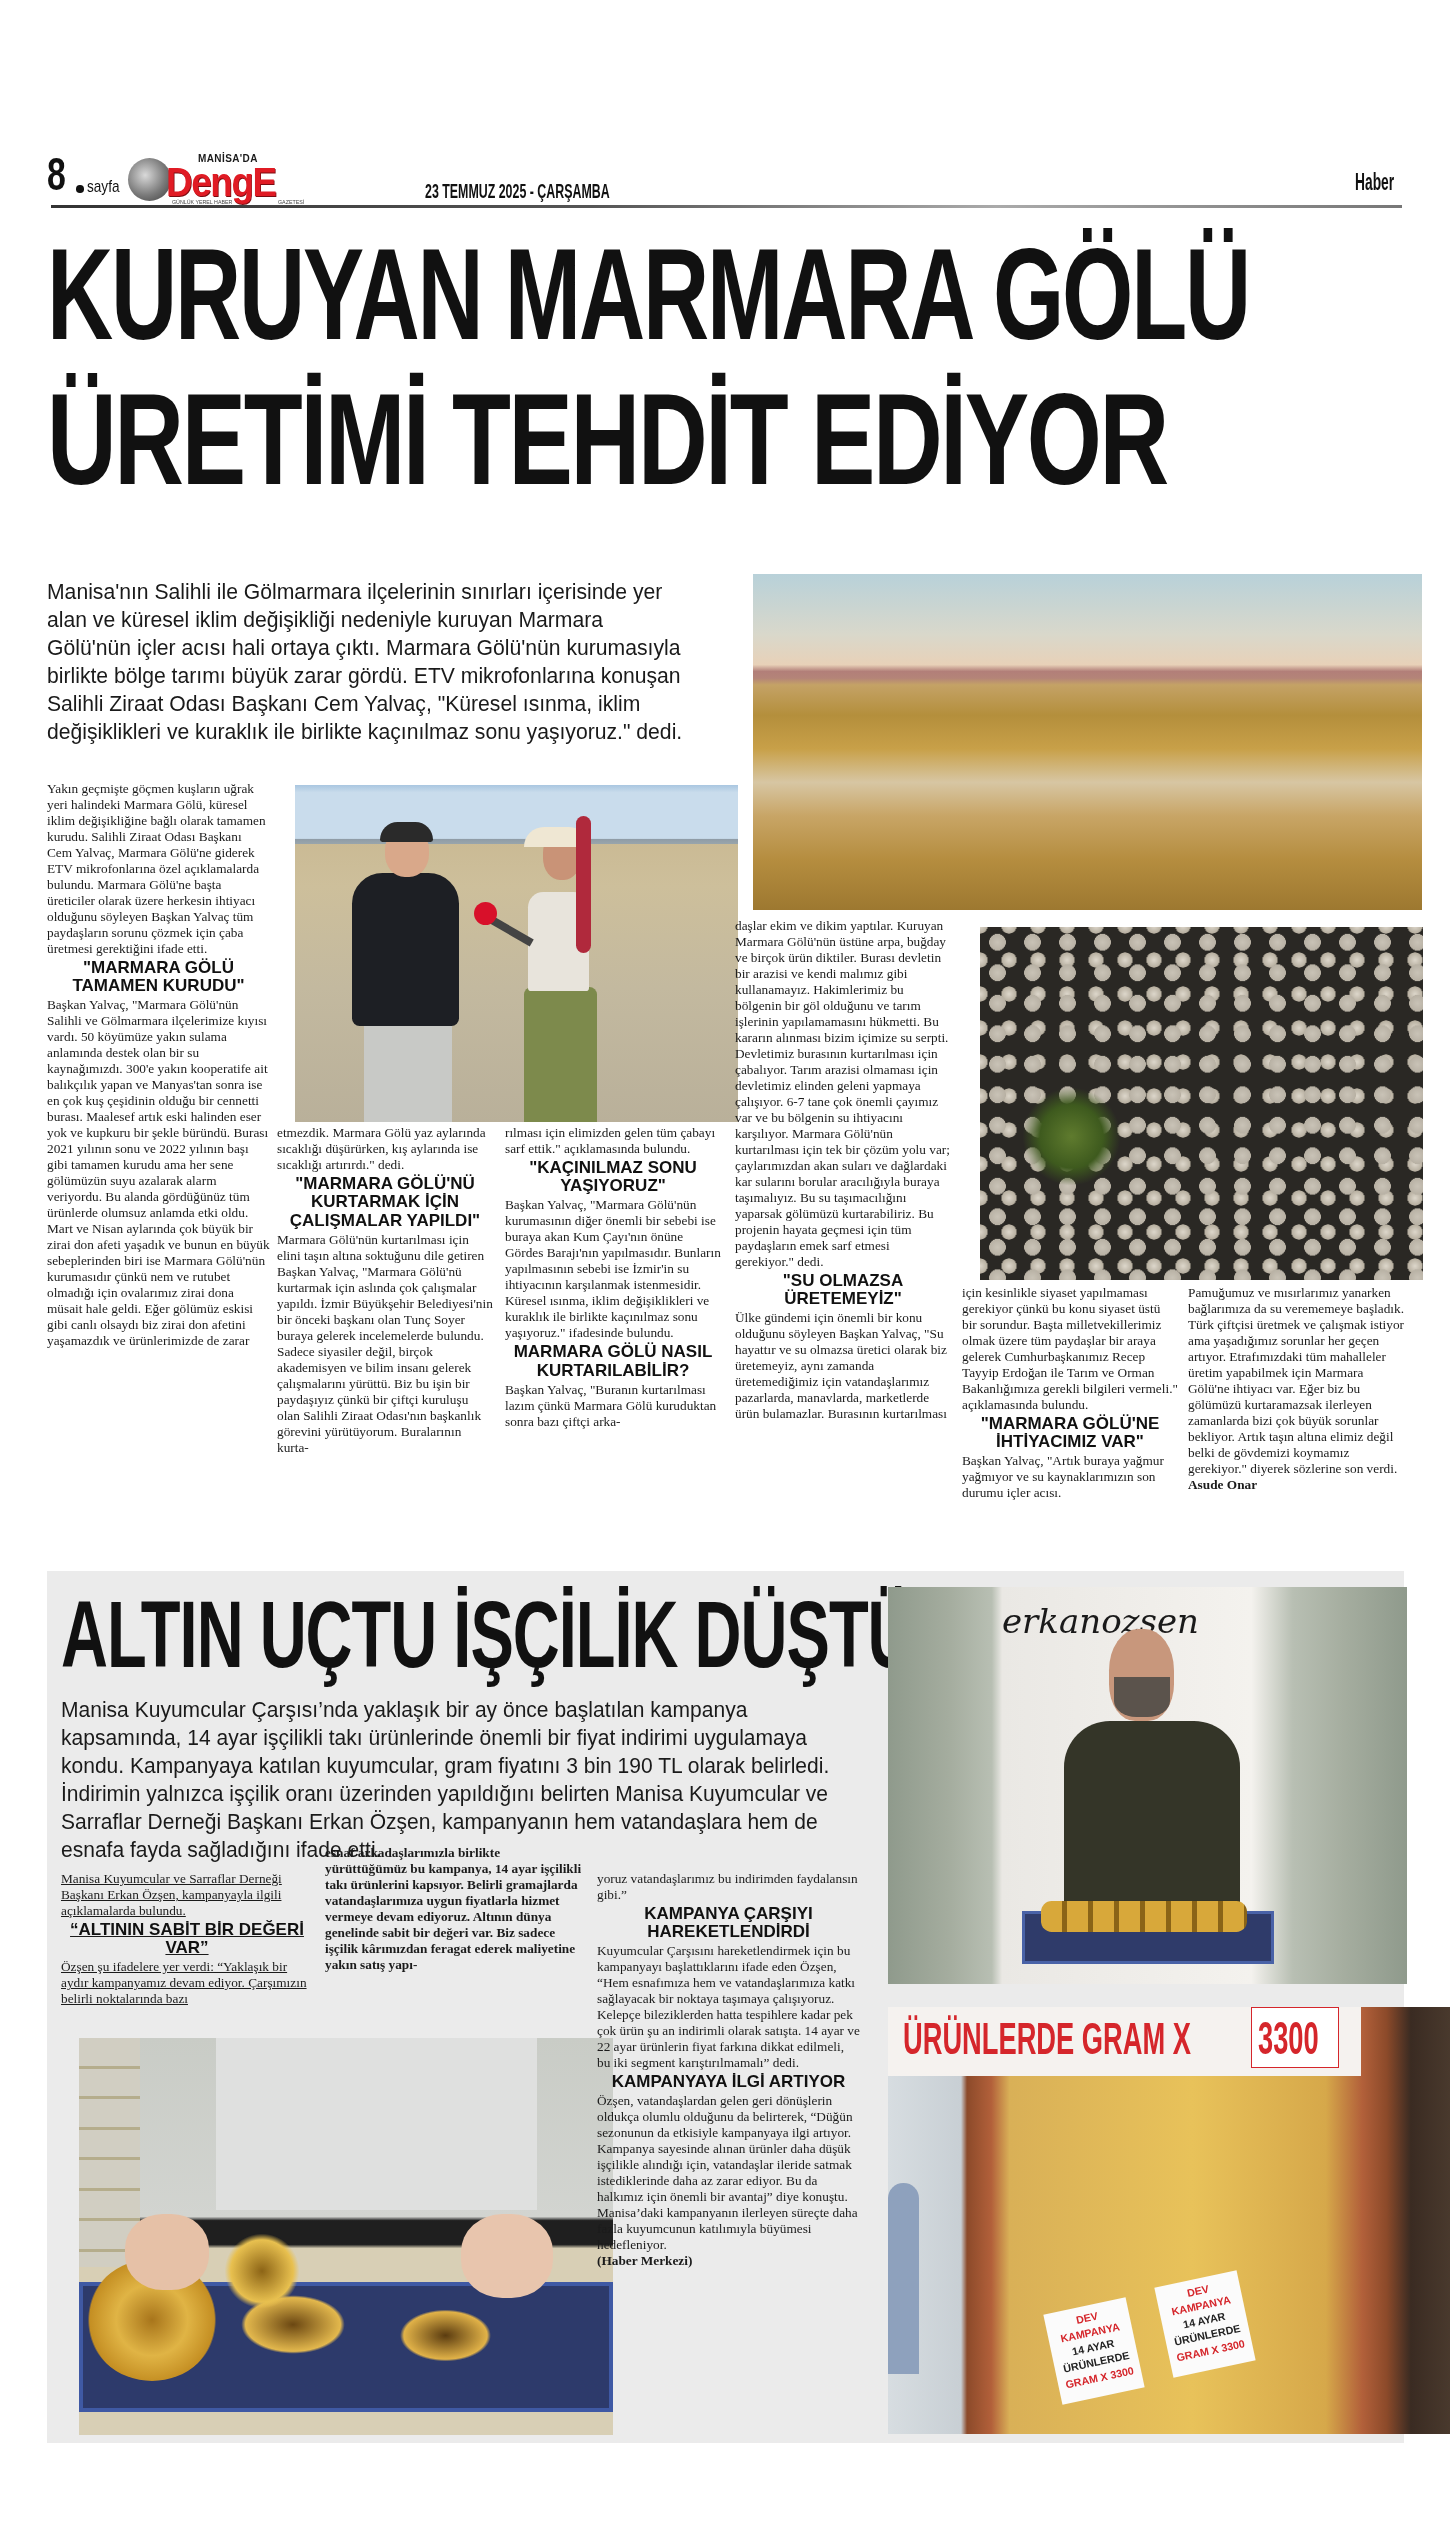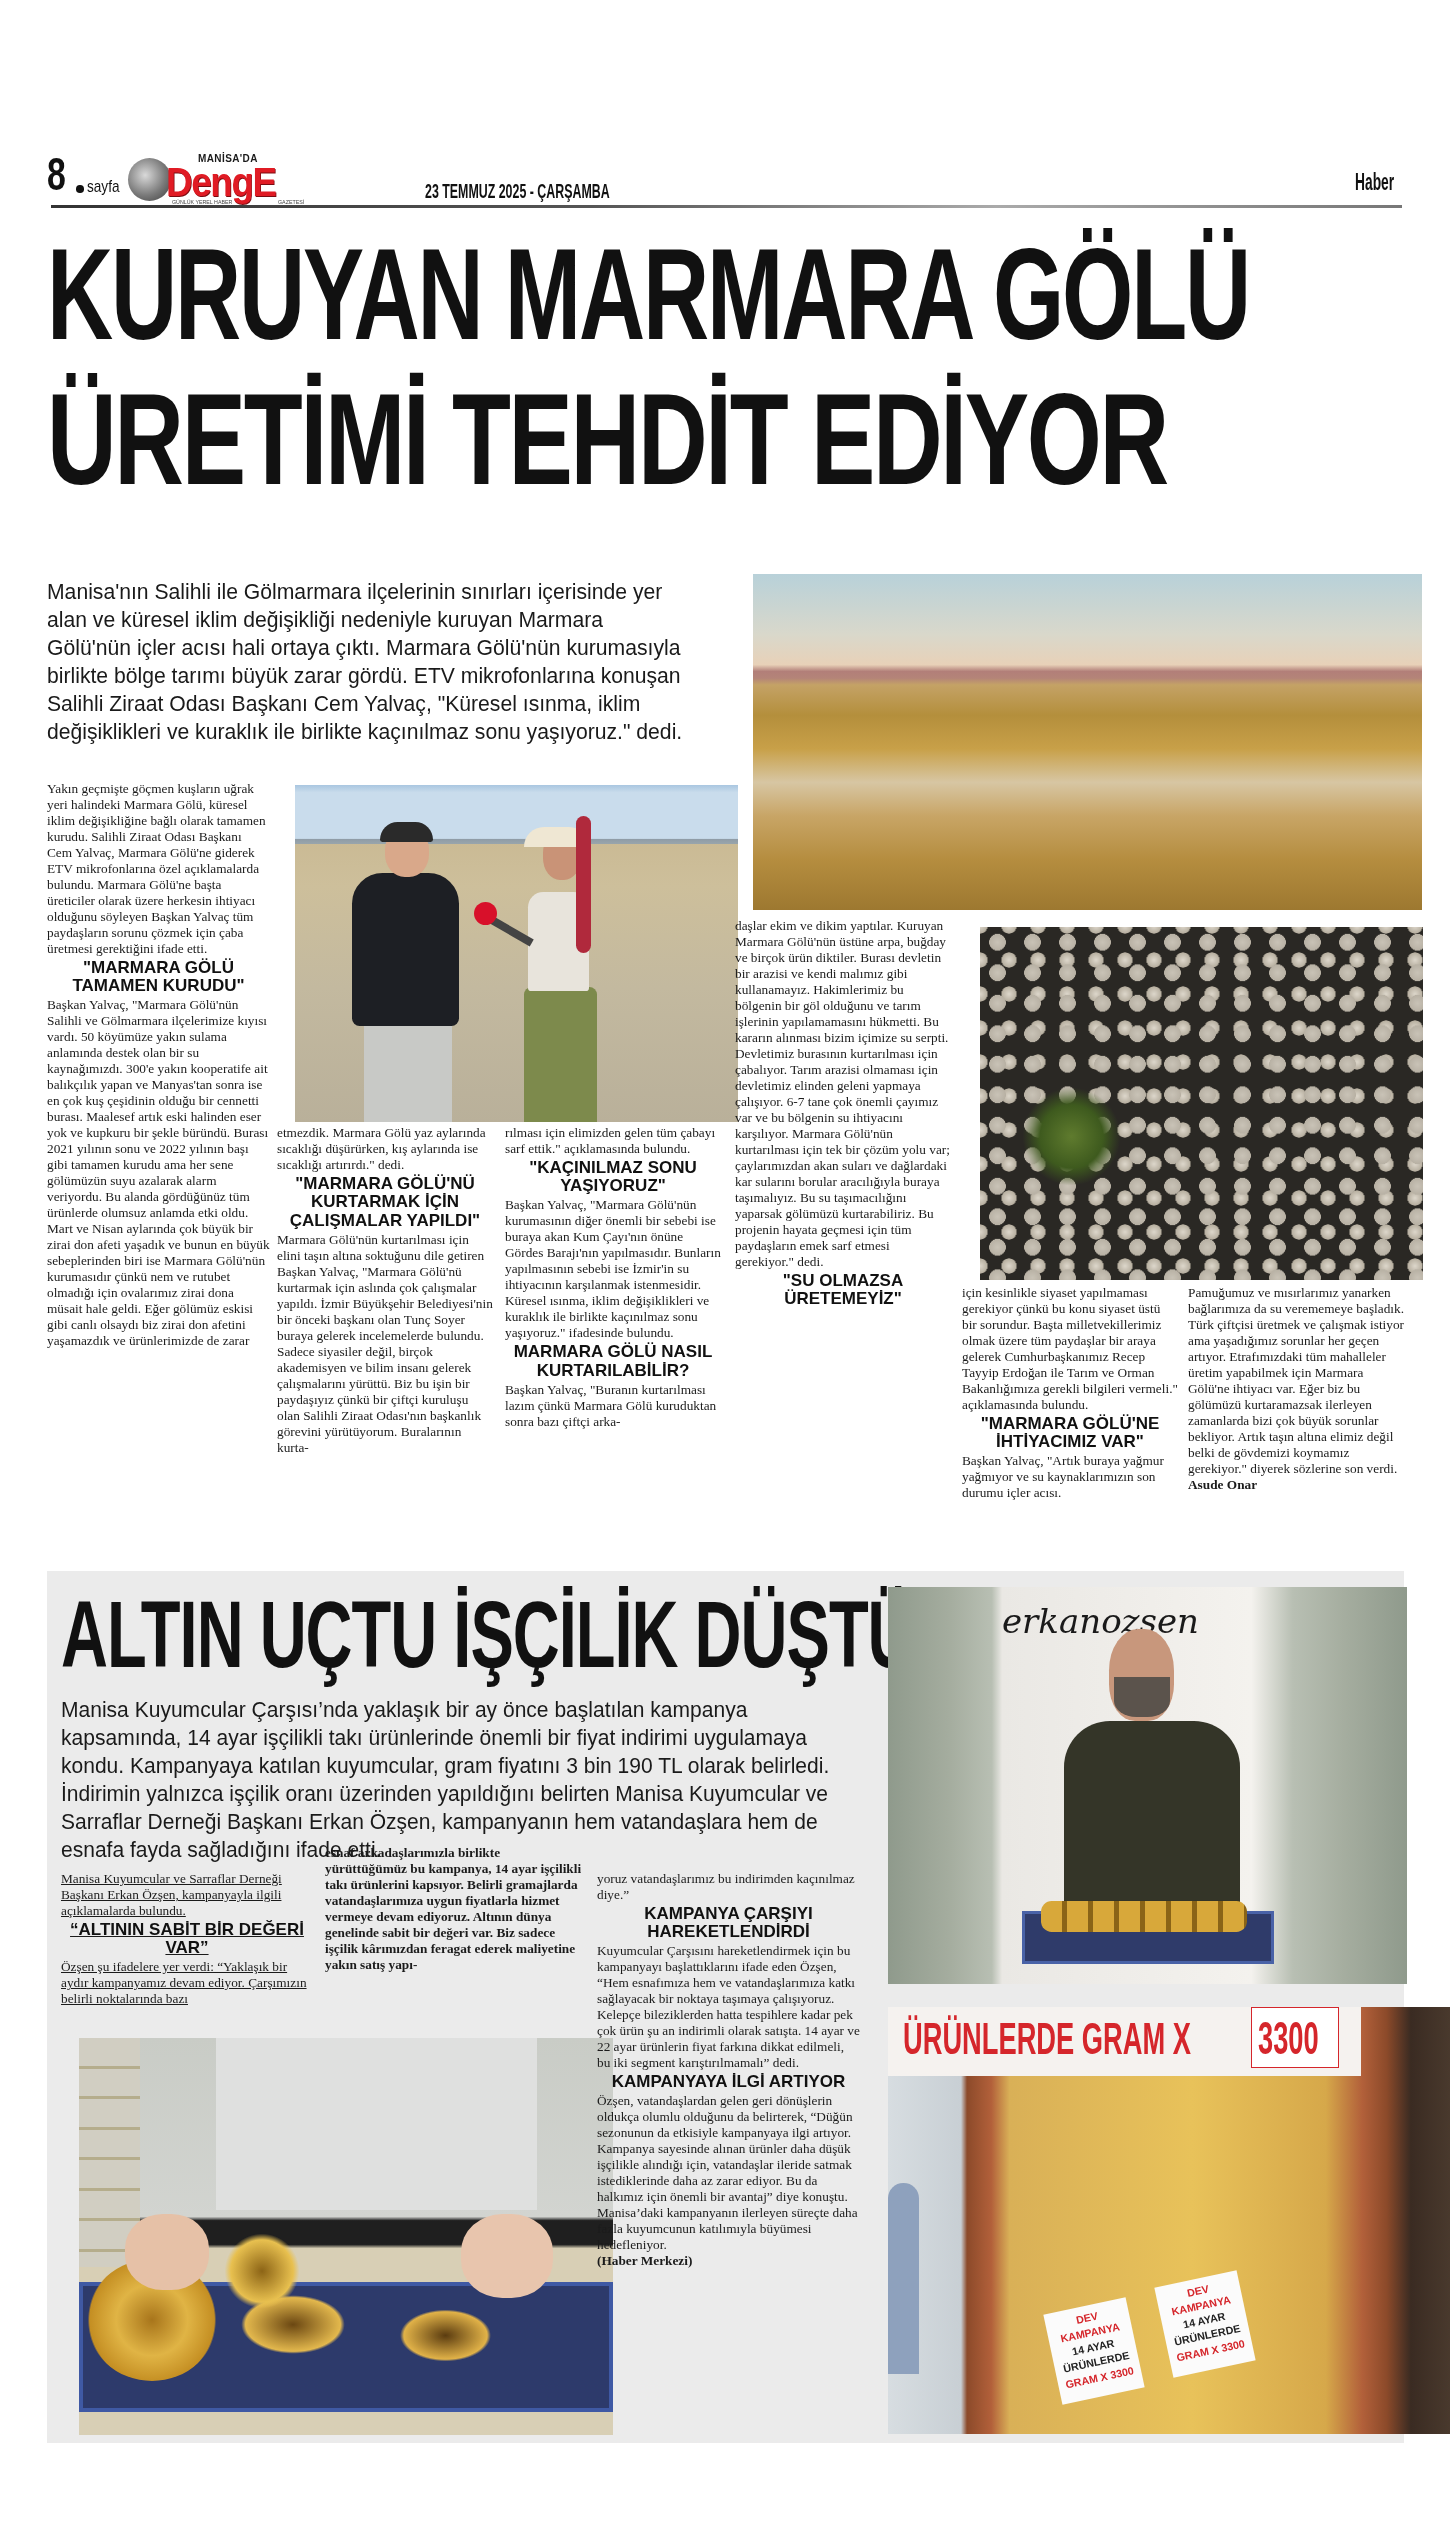--- a/index.html
+++ b/index.html
@@ -156,20 +156,21 @@
   <p>rılması için elimizden gelen tüm çabayı sarf ettik." açıklamasında bulundu.</p>
   <div class="sub">"KAÇINILMAZ SONU YAŞIYORUZ"</div>
   <p>Başkan Yalvaç, "Marmara Gölü'nün kurumasının diğer önemli bir sebebi ise buraya akan Kum Çayı'nın önüne Gördes Barajı'nın yapılmasıdır. Bunların yapılmasının sebebi ise İzmir'in su ihtiyacının karşılanmak istenmesidir. Küresel ısınma, iklim değişiklikleri ve kuraklık ile birlikte kaçınılmaz sonu yaşıyoruz." ifadesinde bulundu.</p>
   <div class="sub">MARMARA GÖLÜ NASIL KURTARILABİLİR?</div>
   <p>Başkan Yalvaç, "Buranın kurtarılması lazım çünkü Marmara Gölü kuruduktan sonra bazı çiftçi arka-</p>
 </div>
 
 <div class="abs col" style="left:735px; top:918px; width:216px;">
   <p>daşlar ekim ve dikim yaptılar. Kuruyan Marmara Gölü'nün üstüne arpa, buğday ve birçok ürün diktiler. Burası devletin bir arazisi ve kendi malımız gibi kullanamayız. Hakimlerimiz bu bölgenin bir göl olduğunu ve tarım işlerinin yapılamamasını hükmetti. Bu kararın alınması bizim içimize su serpti. Devletimiz burasının kurtarılması için çabalıyor. Tarım arazisi olmaması için devletimiz elinden geleni yapmaya çalışıyor. 6-7 tane çok önemli çayımız var ve bu bölgenin su ihtiyacını karşılıyor. Marmara Gölü'nün kurtarılması için tek bir çözüm yolu var; çaylarımızdan akan suları ve dağlardaki kar sularını borular aracılığıyla buraya taşımalıyız. Bu su taşımacılığını yaparsak gölümüzü kurtarabiliriz. Bu projenin hayata geçmesi için tüm paydaşların emek sarf etmesi gerekiyor." dedi.</p>
   <div class="sub">"SU OLMAZSA ÜRETEMEYİZ"</div>
+  <p>Ülke gündemi için önemli bir konu olduğunu söyleyen Başkan Yalvaç, "Su hayattır ve su olmazsa üretici olarak biz üretemeyiz, aynı zamanda üretemediğimiz için vatandaşlarımız pazarlarda, manavlarda, marketlerde ürün bulamazlar. Burasının kurtarılması</p>
 </div>
 
 <div class="abs photo ph-cracked">
   <div class="abs plant"></div>
 </div>
 
 <div class="abs col" style="left:962px; top:1285px; width:216px;">
   <p>için kesinlikle siyaset yapılmaması gerekiyor çünkü bu konu siyaset üstü bir sorundur. Başta milletvekillerimiz olmak üzere tüm paydaşlar bir araya gelerek Cumhurbaşkanımız Recep Tayyip Erdoğan ile Tarım ve Orman Bakanlığımıza gerekli bilgileri vermeli." açıklamasında bulundu.</p>
   <div class="sub">"MARMARA GÖLÜ'NE İHTİYACIMIZ VAR"</div>
   <p>Başkan Yalvaç, "Artık buraya yağmur yağmıyor ve su kaynaklarımızın son durumu içler acısı.</p>
@@ -200,21 +201,21 @@
   <div class="abs hands-tray"></div>
   <div class="abs hands-b1"></div>
   <div class="abs hands-b2"></div>
   <div class="abs hands-b3"></div>
   <div class="abs hands-b4"></div>
   <div class="abs hand-l"></div>
   <div class="abs hand-r"></div>
 </div>
 
 <div class="abs col" style="left:597px; top:1871px; width:263px;">
-  <p>yoruz vatandaşlarımız bu indirimden kaçınılmaz diye.”</p>
+  <p>yoruz vatandaşlarımız bu indirimden faydalansın gibi.”</p>
   <div class="sub">KAMPANYA ÇARŞIYI HAREKETLENDİRDİ</div>
   <p>Kuyumcular Çarşısını hareketlendirmek için bu kampanyayı başlattıklarını ifade eden Özşen, “Hem esnafımıza hem ve vatandaşlarımıza katkı sağlayacak bir noktaya taşımaya çalışıyoruz. Kelepçe bileziklerden hatta tespihlere kadar pek çok ürün şu an indirimli olarak satışta. 14 ayar ve 22 ayar ürünlerin fiyat farkına dikkat edilmeli, bu iki segment karıştırılmamalı” dedi.</p>
   <div class="sub">KAMPANYAYA İLGİ ARTIYOR</div>
   <p>Özşen, vatandaşlardan gelen geri dönüşlerin oldukça olumlu olduğunu da belirterek, “Düğün sezonunun da etkisiyle kampanyaya ilgi artıyor. Kampanya sayesinde alınan ürünler daha düşük işçilikle alındığı için, vatandaşlar ileride satmak istediklerinde daha az zarar ediyor. Bu da halkımız için önemli bir avantaj” diye konuştu. Manisa’daki kampanyanın ilerleyen süreçte daha fazla kuyumcunun katılımıyla büyümesi hedefleniyor.</p>
   <p class="byline">(Haber Merkezi)</p>
 </div>
 
 <div class="abs photo ph-erkan">
   <div class="abs erkan-sign">erkanozsen</div>
   <div class="abs erkan-body"></div>

